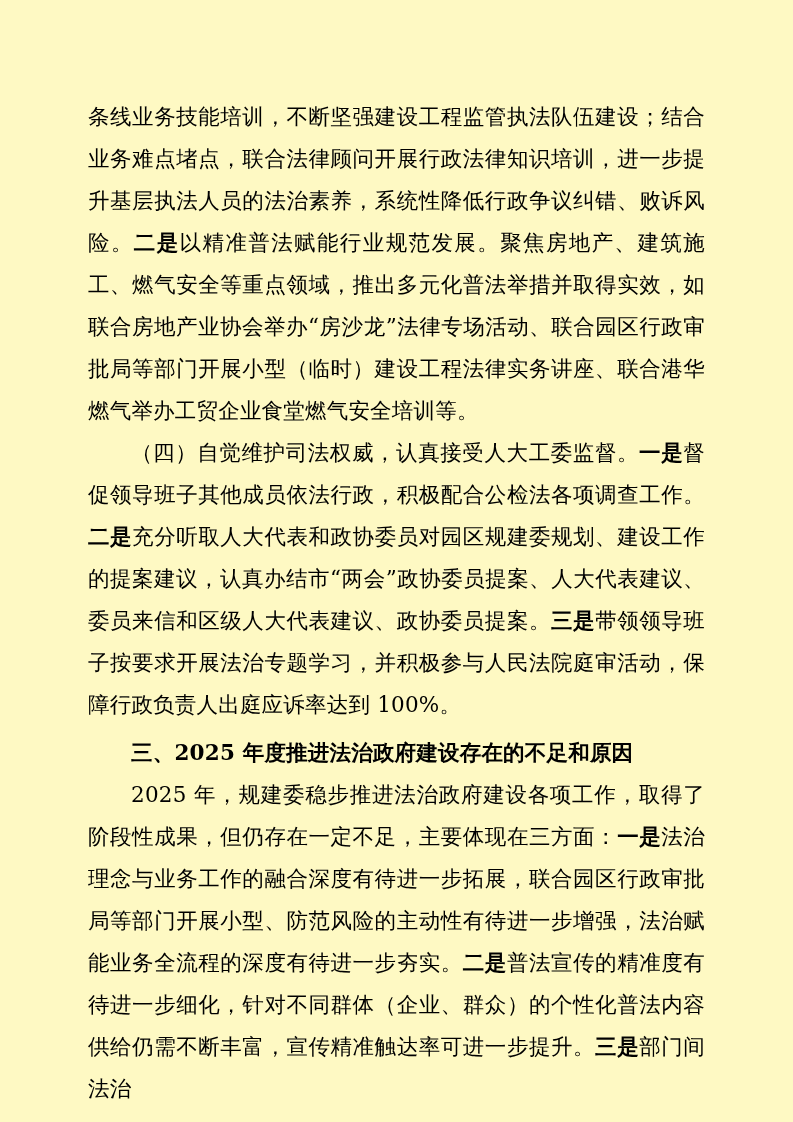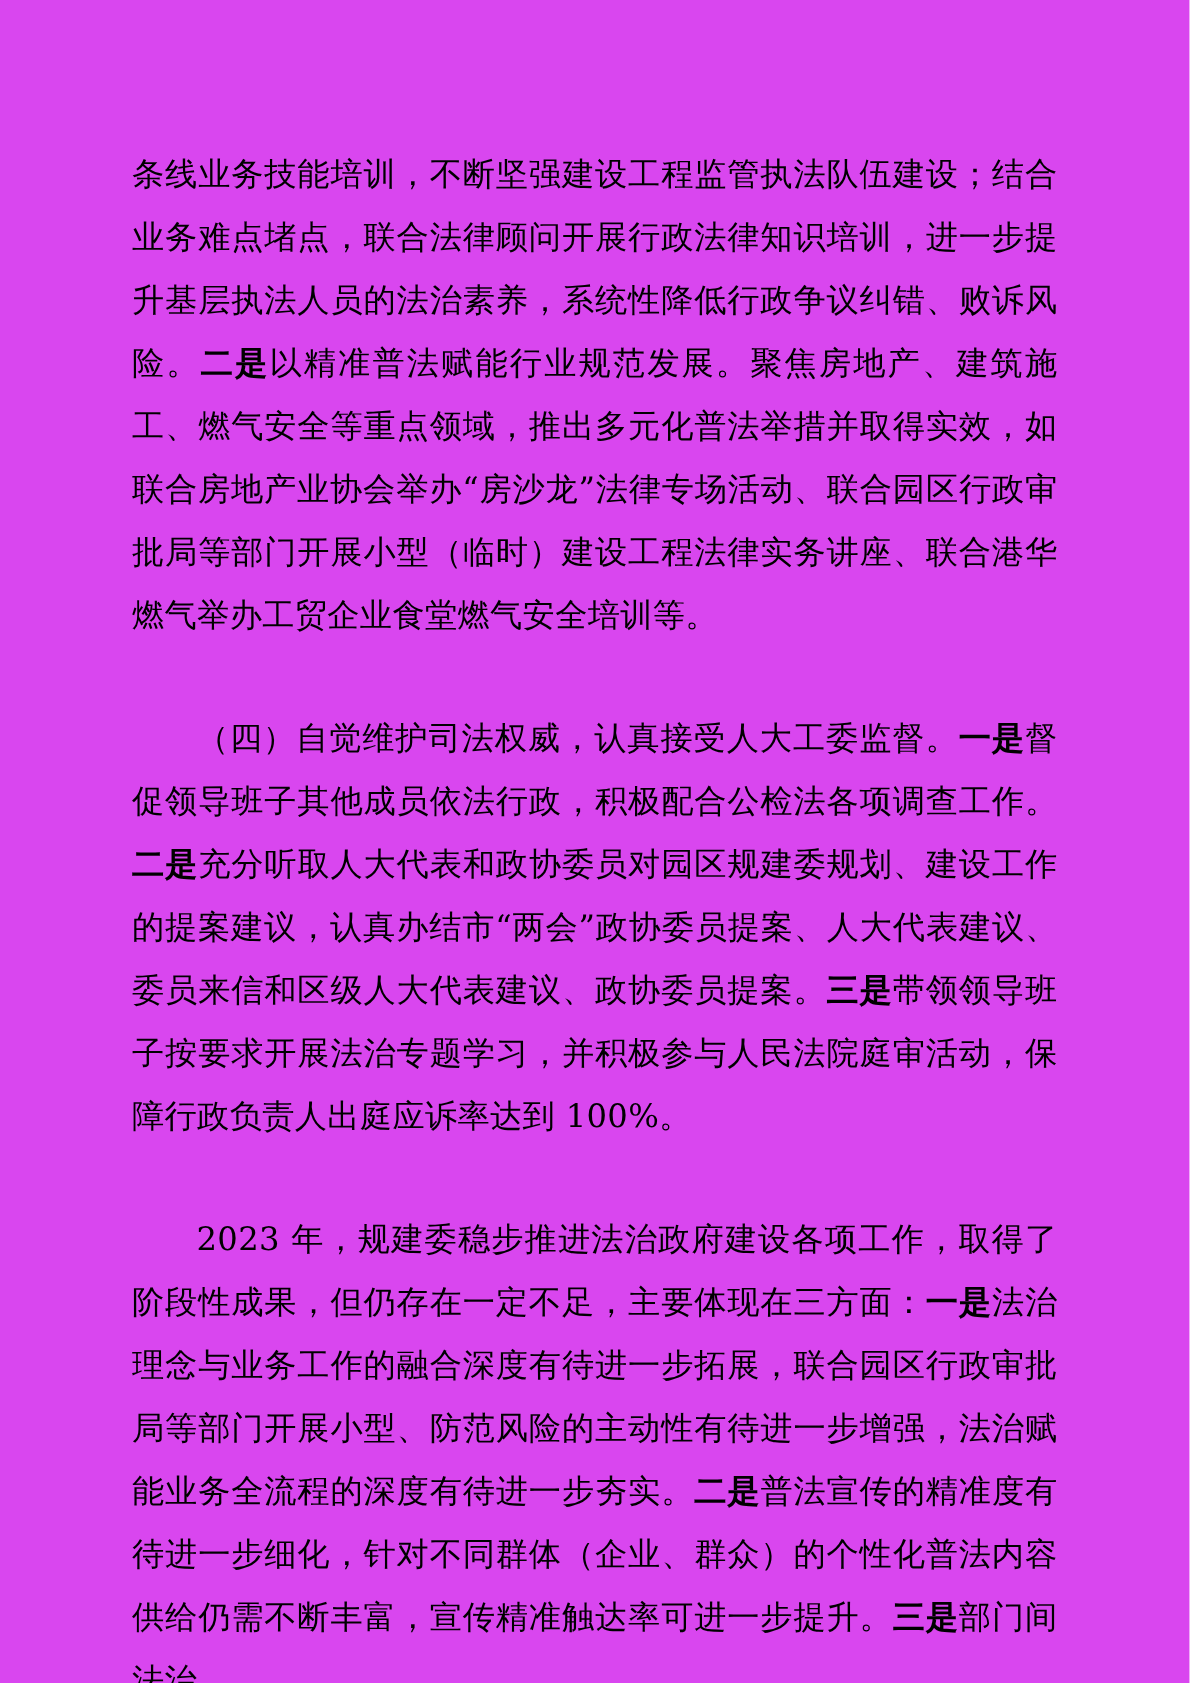--- a/index.html
+++ b/index.html
@@ -13,52 +13,52 @@
     font-family: "DejaVu Serif", "Liberation Serif", serif;
     color: #000000;
     overflow: hidden;
   }
   .page {
     position: relative;
     width: 793px;
     height: 1122px;
     box-sizing: border-box;
     padding: 96px 88px 60px 88px;
-    background: #d946ef;
+    background: #fef9c3;
   }
   .doc-body {
     font-size: 21.5px;
     line-height: 42px;
     text-align: justify;
     text-justify: inter-ideograph;
     letter-spacing: 0.2px;
   }
   p {
     margin: 0;
   }
   .p-cont {
     text-indent: 0;
   }
   .p-indent {
     text-indent: 2em;
-    margin-top: 40px;
   }
   .b {
     font-weight: bold;
   }
   .heading {
     font-size: 21.5px;
     line-height: 42px;
     font-weight: bold;
     text-indent: 2em;
     margin: 6px 0 0 0;
   }
 </style>
 </head>
 <body>
 
 <div class="page">
   <div class="doc-body" id="doc-body">
       <p class="p-cont"><span>条线业务技能培训，不断坚强建设工程监管执法队伍建设；结合业务难点堵点，联合法律顾问开展行政法律知识培训，进一步提升基层执法人员的法治素养，系统性降低行政争议纠错、败诉风险。</span><span class="b">二是</span><span>以精准普法赋能行业规范发展。聚焦房地产、建筑施工、燃气安全等重点领域，推出多元化普法举措并取得实效，如联合房地产业协会举办“房沙龙”法律专场活动、联合园区行政审批局等部门开展小型（临时）建设工程法律实务讲座、联合港华燃气举办工贸企业食堂燃气安全培训等。</span></p>
       <p class="p-indent"><span>（四）自觉维护司法权威，认真接受人大工委监督。</span><span class="b">一是</span><span>督促领导班子其他成员依法行政，积极配合公检法各项调查工作。</span><span class="b">二是</span><span>充分听取人大代表和政协委员对园区规建委规划、建设工作的提案建议，认真办结市“两会”政协委员提案、人大代表建议、委员来信和区级人大代表建议、政协委员提案。</span><span class="b">三是</span><span>带领领导班子按要求开展法治专题学习，并积极参与人民法院庭审活动，保障行政负责人出庭应诉率达到 100%。</span></p>
-      <p class="p-indent"><span>2023 年，规建委稳步推进法治政府建设各项工作，取得了阶段性成果，但仍存在一定不足，主要体现在三方面：</span><span class="b">一是</span><span>法治理念与业务工作的融合深度有待进一步拓展，联合园区行政审批局等部门开展小型、防范风险的主动性有待进一步增强，法治赋能业务全流程的深度有待进一步夯实。</span><span class="b">二是</span><span>普法宣传的精准度有待进一步细化，针对不同群体（企业、群众）的个性化普法内容供给仍需不断丰富，宣传精准触达率可进一步提升。</span><span class="b">三是</span><span>部门间法治</span></p>
+      <p class="heading"><span class="b">三、2025 年度推进法治政府建设存在的不足和原因</span></p>
+      <p class="p-indent"><span>2025 年，规建委稳步推进法治政府建设各项工作，取得了阶段性成果，但仍存在一定不足，主要体现在三方面：</span><span class="b">一是</span><span>法治理念与业务工作的融合深度有待进一步拓展，联合园区行政审批局等部门开展小型、防范风险的主动性有待进一步增强，法治赋能业务全流程的深度有待进一步夯实。</span><span class="b">二是</span><span>普法宣传的精准度有待进一步细化，针对不同群体（企业、群众）的个性化普法内容供给仍需不断丰富，宣传精准触达率可进一步提升。</span><span class="b">三是</span><span>部门间法治</span></p>
     </div>
 </div>
 
 </body></html>

